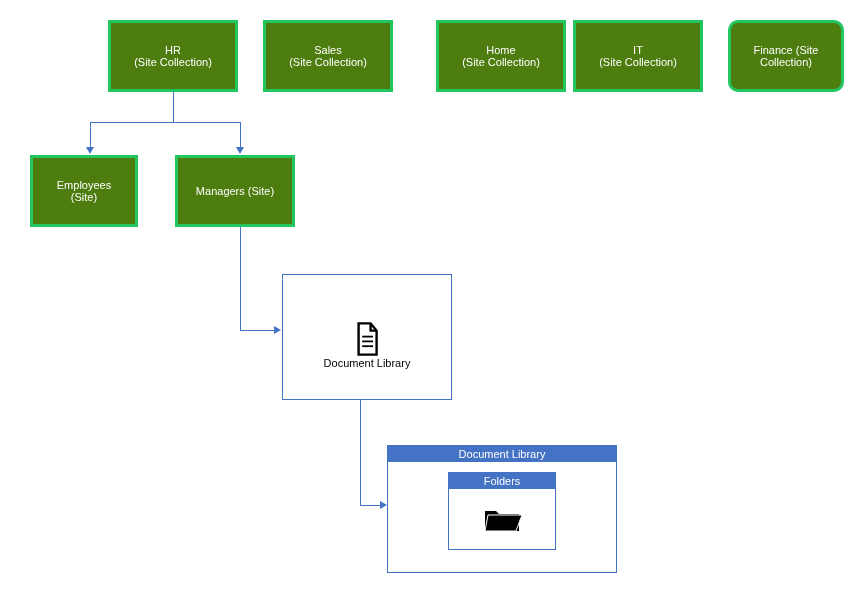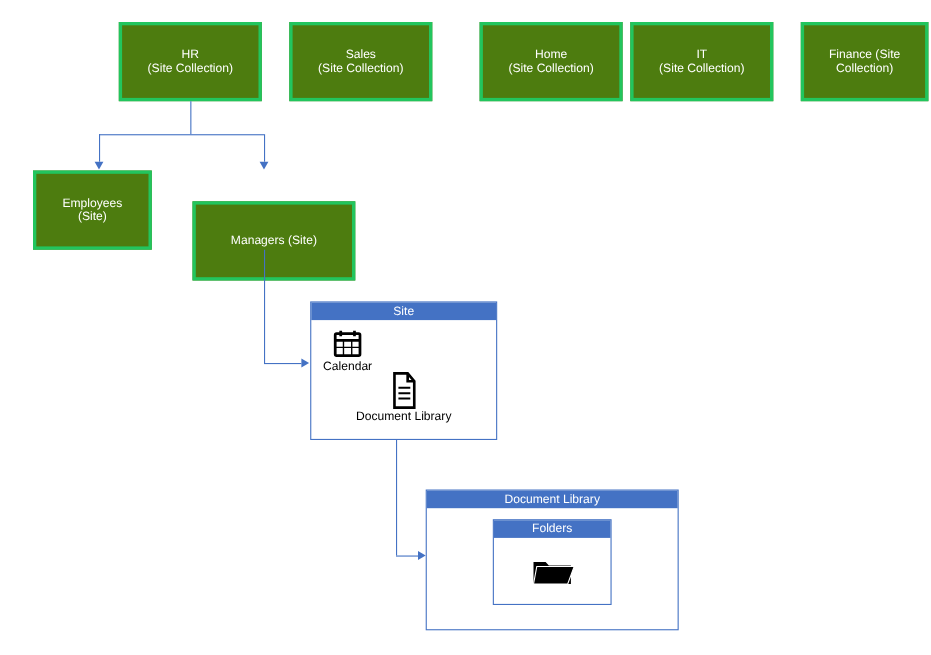--- a/index.html
+++ b/index.html
@@ -111,63 +111,50 @@
   </div>
 </div>
 
 <div class="box blue-box" style="left:573px; top:20px; width:130px; height:72px;">
   <div>
     <div>IT</div>
     <div>(Site Collection)</div>
   </div>
 </div>
 
-<div class="box blue-box" style="left:728px; top:20px; width:116px; height:72px;">
+<div class="box blue-box" style="left:728px; top:20px; width:116px; height:72px;border-radius:10px;">
   <div>
     <div>Finance (Site</div>
     <div>Collection)</div>
   </div>
 </div>
 
 <div class="box blue-box" style="left:30px; top:155px; width:108px; height:72px;">
   <div>
     <div>Employees</div>
     <div>(Site)</div>
   </div>
 </div>
 
-<div class="box blue-box" style="left:175px; top:155px; width:148px; height:72px;margin-top:28px;">
+<div class="box blue-box" style="left:175px; top:155px; width:120px; height:72px;">
   <div>
     <div>Managers (Site)</div>
   </div>
 </div>
 
 <div class="conn" style="left:173px; top:92px; width:1px; height:30px;"></div>
 <div class="conn" style="left:90px; top:122px; width:150px; height:1px;"></div>
 <div class="conn" style="left:90px; top:122px; width:1px; height:25px;"></div>
 <div class="conn" style="left:240px; top:122px; width:1px; height:25px;"></div>
 <div class="arrow-down" style="left:86px; top:147px;"></div>
 <div class="arrow-down" style="left:236px; top:147px;"></div>
 
 <div class="panel" style="left:282px; top:274px; width:170px; height:126px;">
-  <div class="panel-header">Site</div>
   <div class="panel-body" style="position:relative; height:100px; padding:4px 8px;">
 
-    <div style="position:absolute; left:8px; top:6px; width:50px; text-align:center;">
-      <svg width="30" height="30" viewBox="0 0 24 24" style="margin:0 auto;">
-        <rect x="3" y="5" width="18" height="16" rx="1" fill="none" stroke="#000" stroke-width="2"></rect>
-        <line x1="3" y1="10" x2="21" y2="10" stroke="#000" stroke-width="2"></line>
-        <line x1="7" y1="3" x2="7" y2="7" stroke="#000" stroke-width="2"></line>
-        <line x1="17" y1="3" x2="17" y2="7" stroke="#000" stroke-width="2"></line>
-        <line x1="9" y1="10" x2="9" y2="21" stroke="#000" stroke-width="1"></line>
-        <line x1="15" y1="10" x2="15" y2="21" stroke="#000" stroke-width="1"></line>
-        <line x1="3" y1="15" x2="21" y2="15" stroke="#000" stroke-width="1"></line>
-      </svg>
-      <div class="label">Calendar</div>
-    </div>
 
 
     <div style="position:absolute; left:0; right:0; top:46px; text-align:center;">
       <svg width="30" height="36" viewBox="0 0 24 30" style="margin:0 auto;">
         <path d="M5 2 L15 2 L20 8 L20 28 L5 28 Z" fill="none" stroke="#000" stroke-width="2"></path>
         <path d="M15 2 L15 8 L20 8" fill="none" stroke="#000" stroke-width="2"></path>
         <line x1="8" y1="13" x2="17" y2="13" stroke="#000" stroke-width="1.5"></line>
         <line x1="8" y1="17" x2="17" y2="17" stroke="#000" stroke-width="1.5"></line>
         <line x1="8" y1="21" x2="17" y2="21" stroke="#000" stroke-width="1.5"></line>
       </svg>

